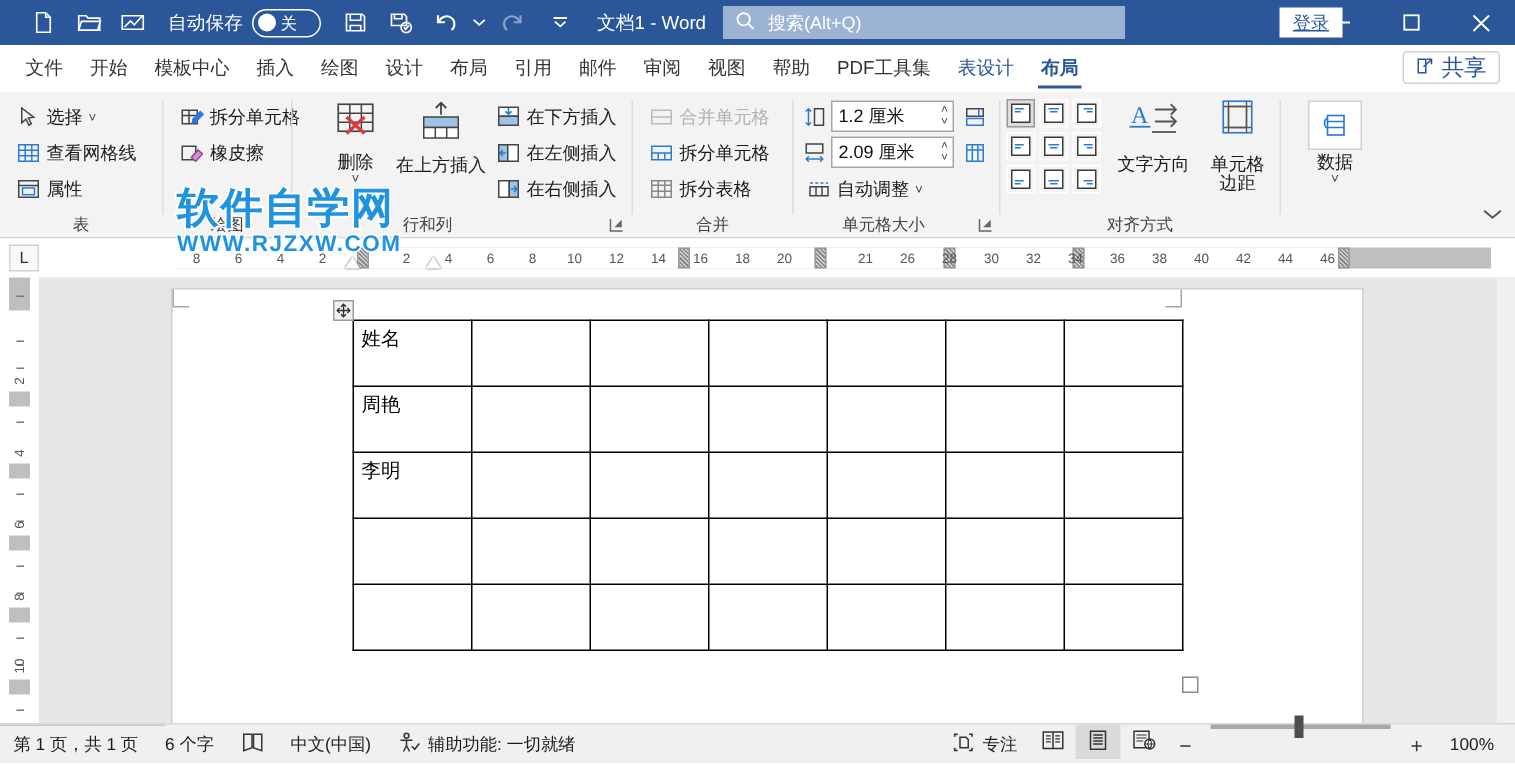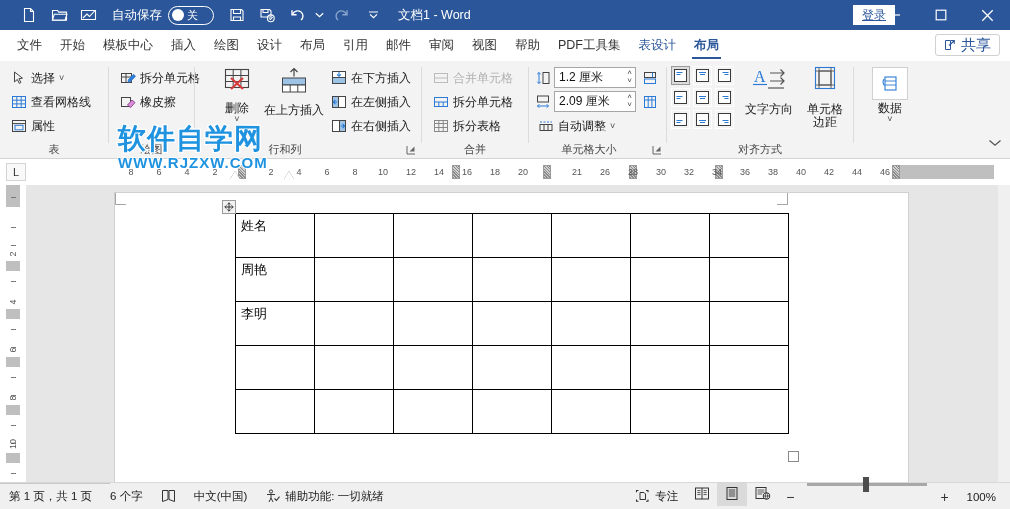--- a/index.html
+++ b/index.html
@@ -284,20 +284,29 @@
           </svg>
       </div>
       <div class="qbtn" style="width:22px;margin-left:6px">
         <svg width="11" height="8" viewBox="0 0 11 8">
             <path d="M1 1h9M2 3.4l3.5 3.2L9 3.4" fill="none" stroke="#fff" stroke-width="1.2"></path>
           </svg>
       </div>
       <span class="doc-title">文档1  -  Word</span>
     </div>
 
+    <div class="searchbox">
+      <span>
+        <svg width="14" height="14" viewBox="0 0 14 14">
+            <circle cx="5.8" cy="5.8" r="4.1" fill="none" stroke="#fff" stroke-width="1.2"></circle>
+            <path d="M8.9 8.9l3.4 3.4" stroke="#fff" stroke-width="1.2"></path>
+          </svg>
+      </span>
+      <span class="ph">搜索(Alt+Q)</span>
+    </div>
 
     <div class="signin">
       <span>登录</span>
     </div>
 
     <div class="wbtn min">
       <svg width="12" height="12" viewBox="0 0 12 12">
           <path d="M1 6h10" stroke="#fff" stroke-width="1.2"></path>
         </svg>
     </div>

